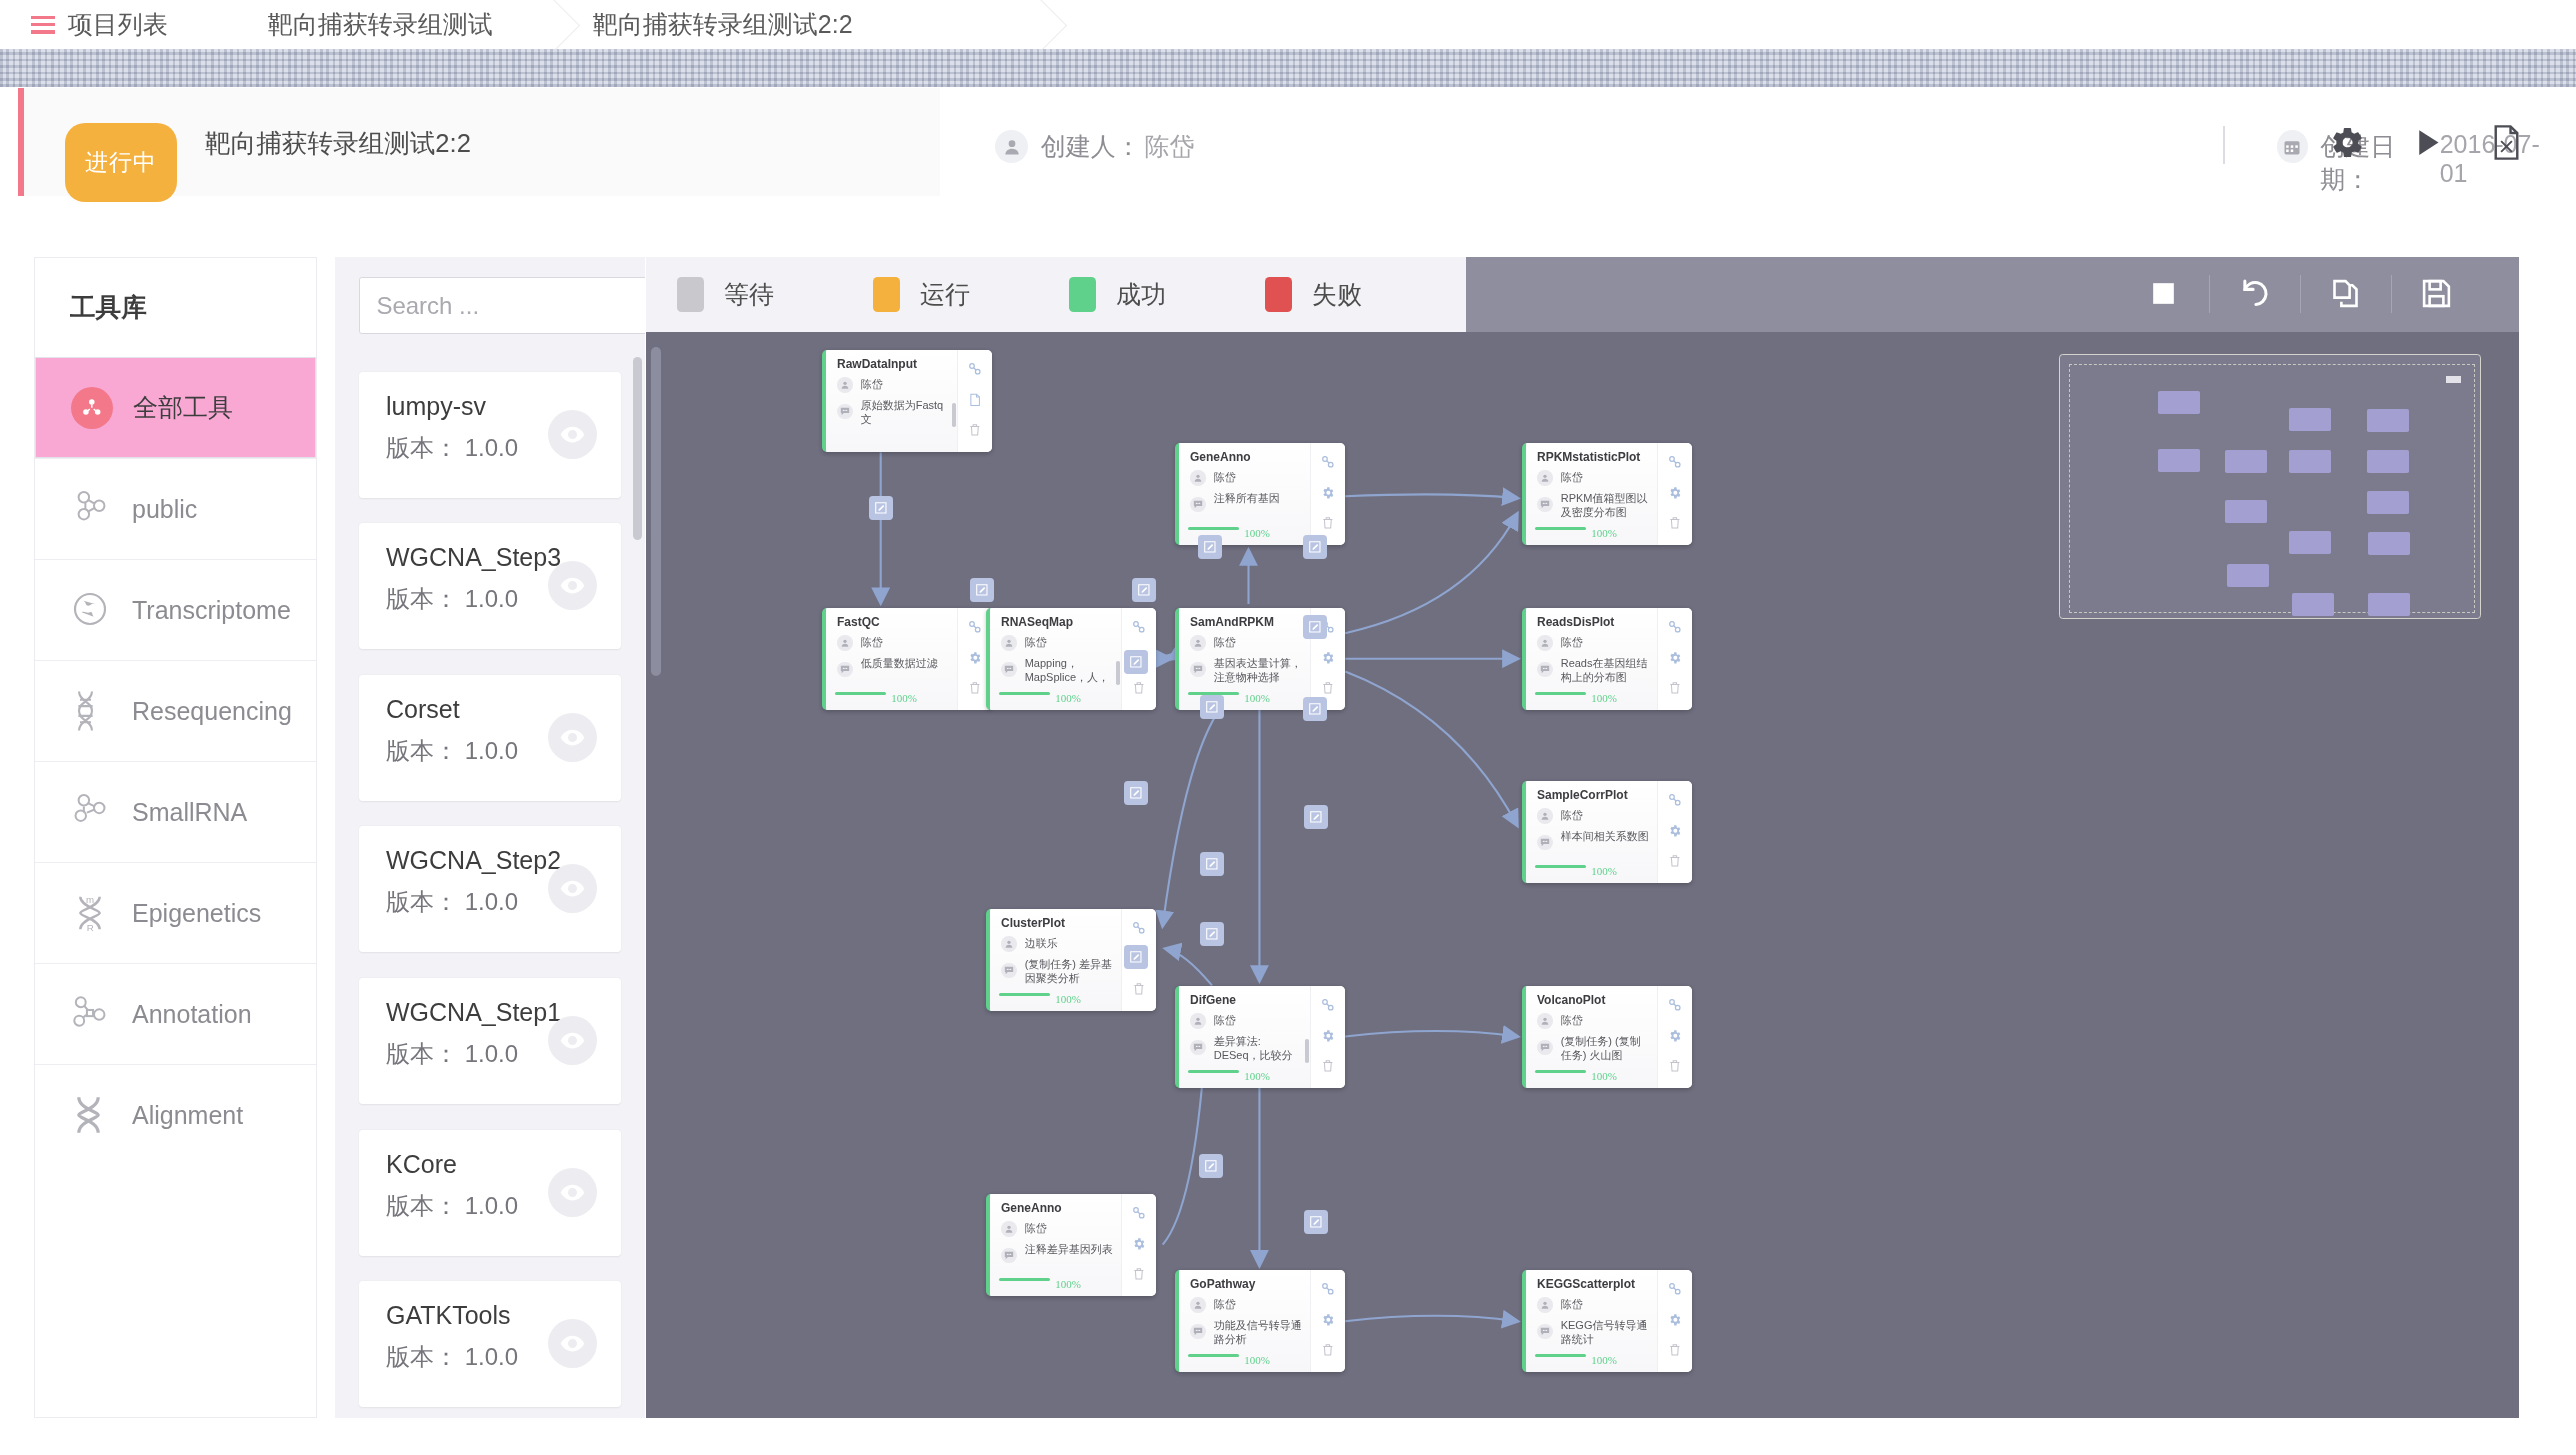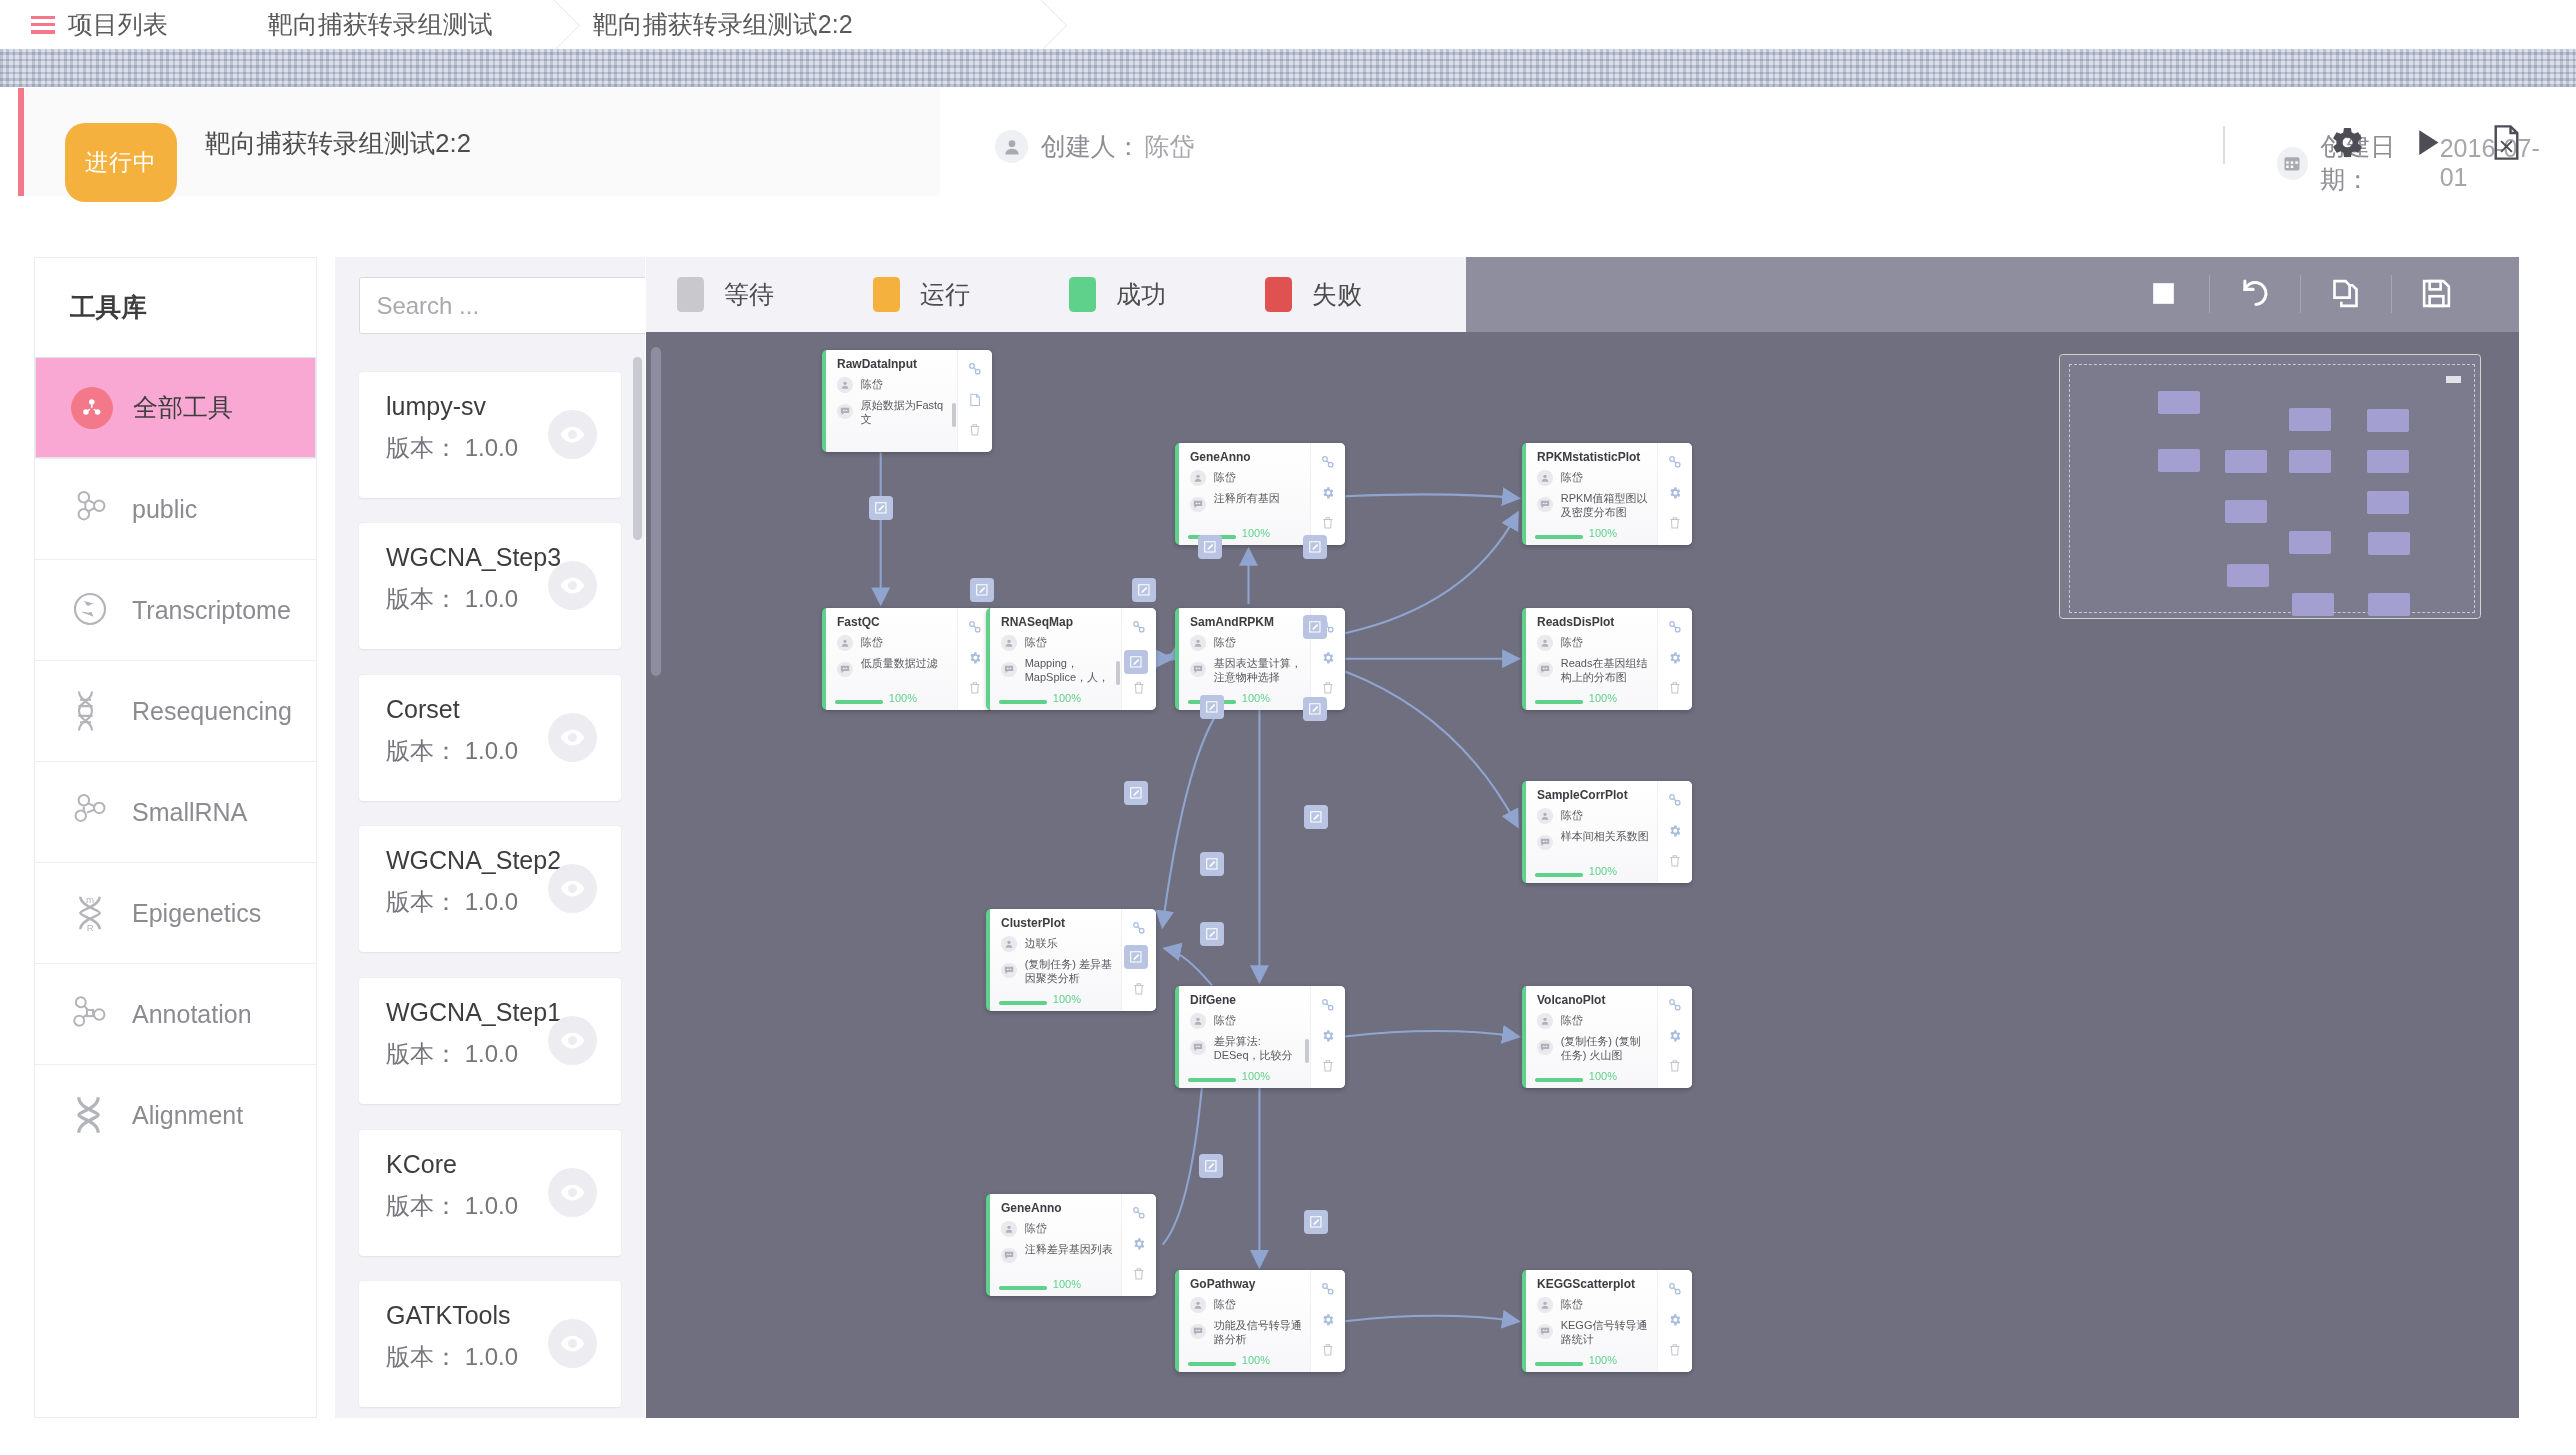--- a/index.html
+++ b/index.html
@@ -73,21 +73,21 @@
   .proj-title {
     position: absolute; left: 187px; top: 38px;
     font-size: 25.6px; color: #4d4d4d;
   }
   .meta-panel {
     position: absolute; left: 922px; top: 0; width: 1618px; height: 108px;
     background: #ffffff;
   }
   .meta-row {
     position: absolute; left: 55px; top: 42px;
-    display: flex; align-items: center; font-size: 25px; color: #8d8d93;
+    display: flex; font-size: 25px; color: #8d8d93;
   }
   .circ-icon {
     width: 33px; height: 33px; border-radius: 50%; background: #eef0f4;
     display: inline-flex; align-items: center; justify-content: center;
     margin-right: 12.8px;
   }
   .meta-sep {
     position: absolute; left: 1283px; top: 38px; width: 1.8px; height: 38px;
     background: #dcdce2;
   }
@@ -225,21 +225,21 @@
   .n-desc {
     font-size: 11px; color: #57575c; margin-left: 8.2px; width: 88px;
     line-height: 1.25; max-height: 29px; overflow: hidden;
   }
   .n-descscroll {
     width: 3.7px; height: 24px; background: #c9c9d1; border-radius: 1.8px;
     margin-left: 3.7px; margin-top: 3.7px;
   }
   .n-progress {
     position: absolute; left: 9px; bottom: 6.4px; right: 40px;
-    display: flex; align-items: flex-end;
+    display: flex; align-items: flex-start; font-family: Liberation Serif, serif;
   }
   .n-bar {
     flex: 1; height: 3.7px; background: #5fd18b; border-radius: 1.8px;
   }
   .n-pct { font-size: 11px; color: #5fd18b; margin-left: 5.5px; }
   .node-side {
     position: absolute; right: 0; top: 0; width: 35px; height: 100%;
     background: #ffffff; border-left: 0.9px solid #f0f0f3;
     display: flex; flex-direction: column; align-items: center;
     justify-content: space-around; padding: 5.5px 0;

